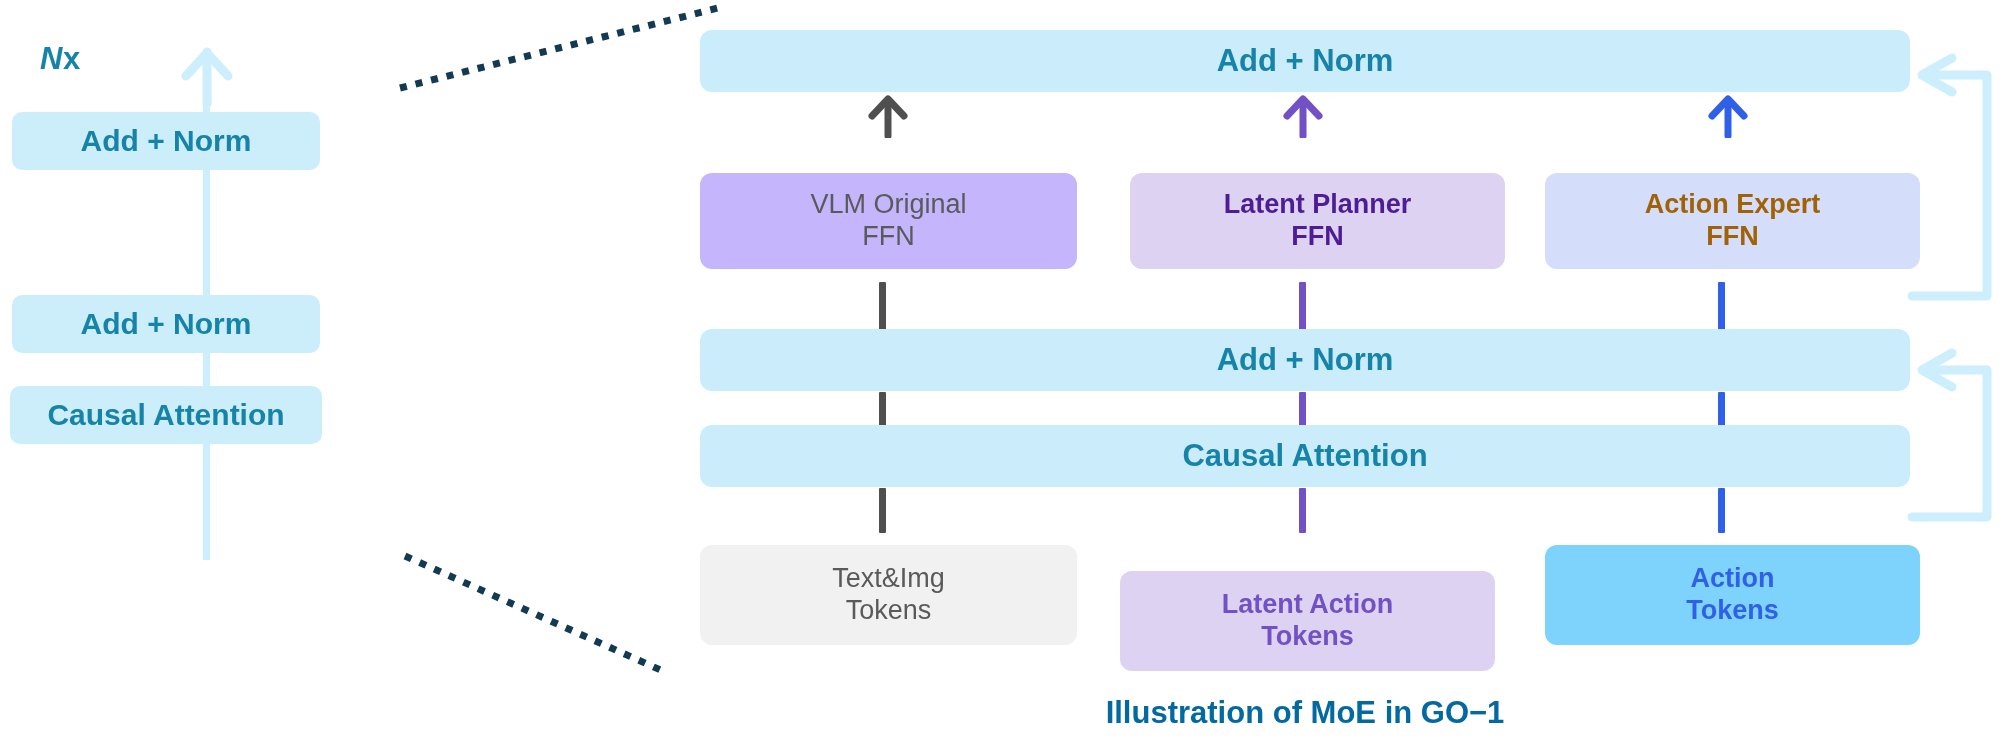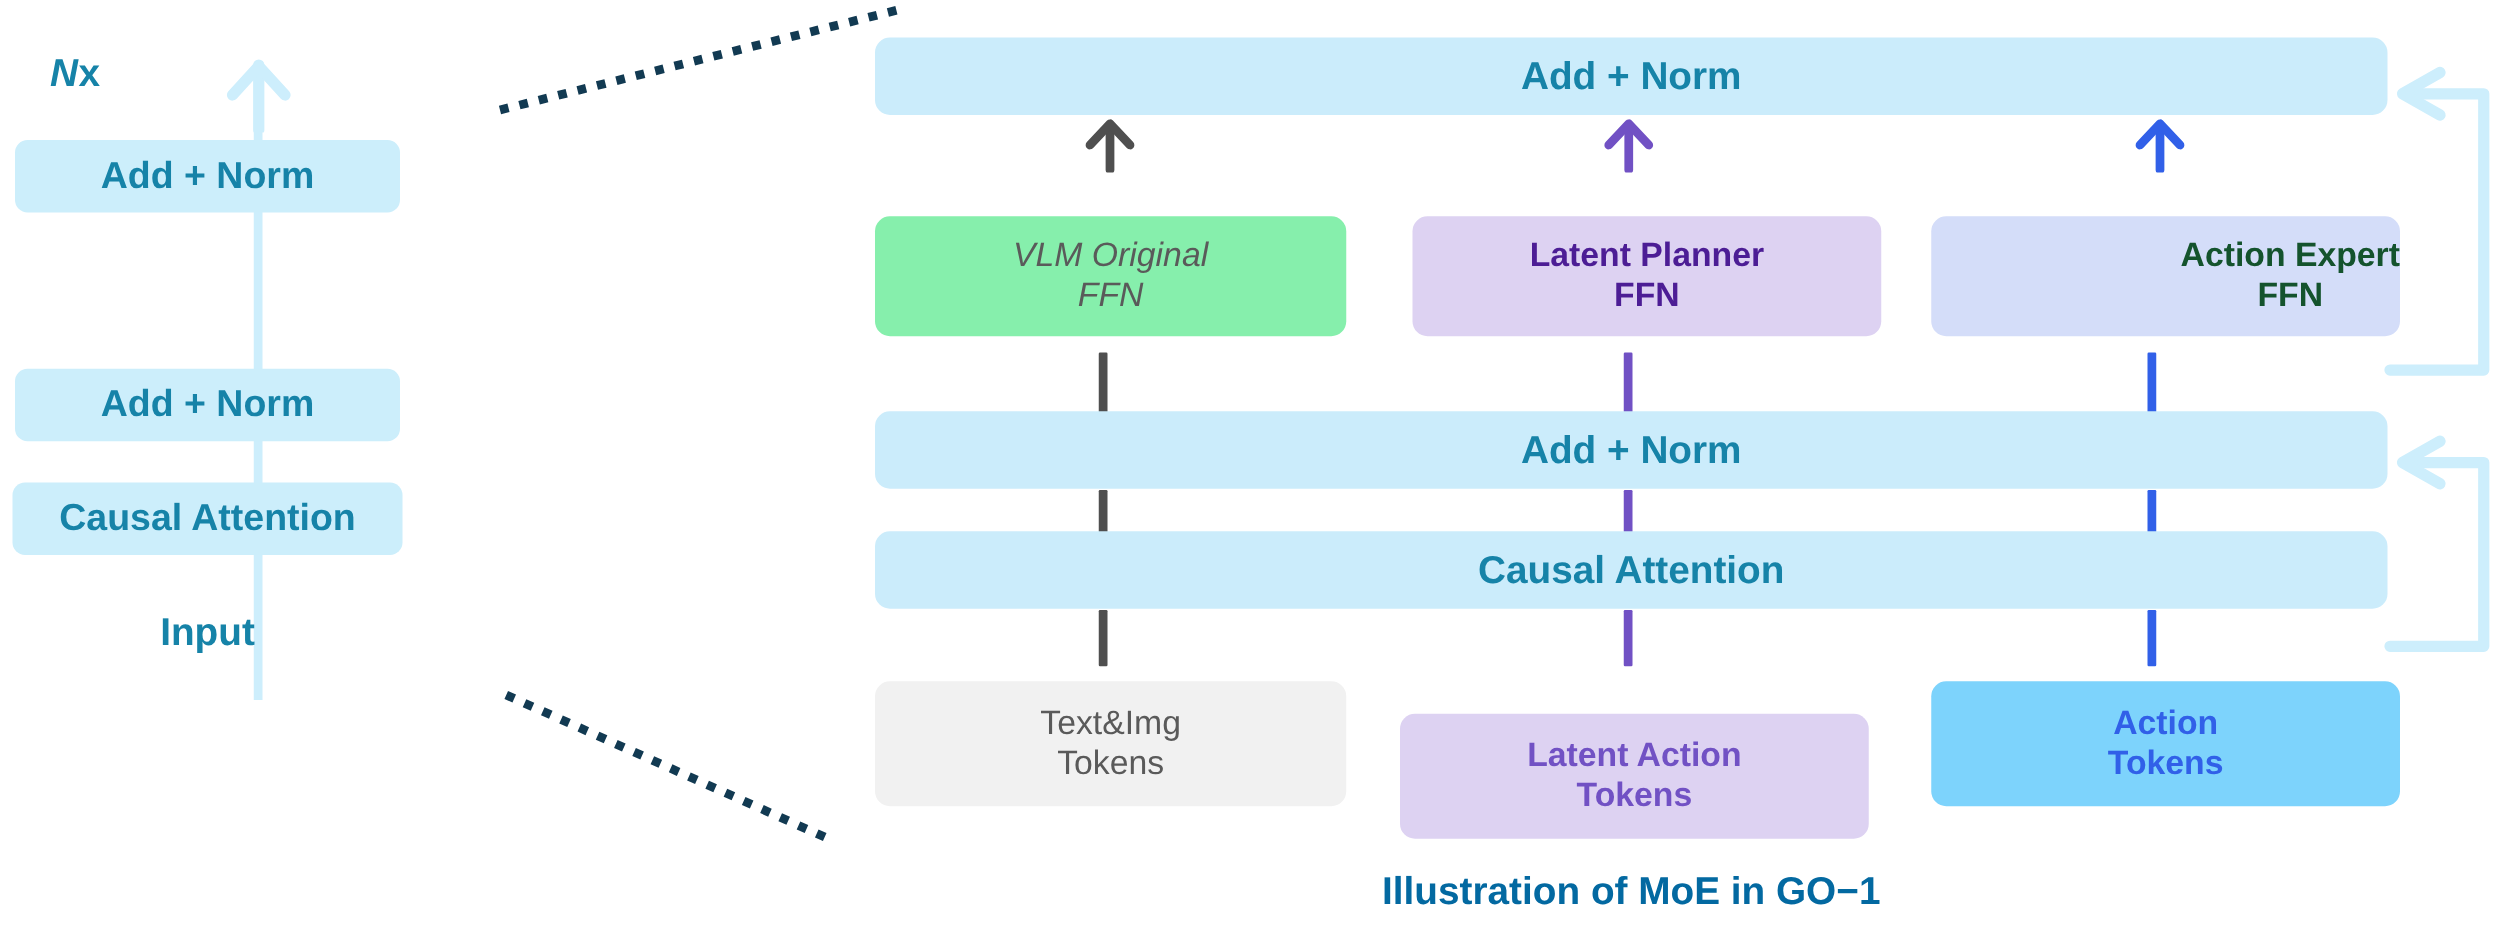--- a/index.html
+++ b/index.html
@@ -62,23 +62,23 @@
     text-align: center;
   }
 
   
   .wide-bar {
     background: #cbecfb;
     color: #1683a8;
     font-size: 31px;
     border-radius: 12px;
   }
-  .ffn-gray   { background: #86efac; color: #5a5a5a; font-style: italic; }
+  .ffn-gray   { background: #c4b5fd; color: #5a5a5a; }
   .ffn-purple { background: #ddd2f2; color: #4c1d95; }
-  .ffn-blue   { background: #d4ddf9; color: #14532d; justify-content: flex-end; }
+  .ffn-blue   { background: #d4ddf9; color: #a16207; }
   .tok-gray   { background: #f1f1f1; color: #5a5a5a; }
   .tok-purple { background: #ddd2f2; color: #7151c4; }
   .tok-blue   { background: #7dd3fc; color: #3160e8; }
   .ffn-box, .tok-box {
     font-size: 27px;
     border-radius: 12px;
   }
   .tok-box { font-weight: bold; }
   .ffn-gray, .tok-gray { font-weight: normal; }
 
@@ -129,23 +129,20 @@
 
 
     <div class="abs pill left-pill" style="left:12px; top:275px; width:308px; height:58px;">
       <span>Add + Norm</span>
     </div>
 
     <div class="abs pill left-pill" style="left:10px; top:366px; width:312px; height:58px;">
       <span>Causal Attention</span>
     </div>
 
-    <div class="abs input-label" style="left:56px; top:468px; width:220px;">
-      <span>Input</span>
-    </div>
   </div>
 
   <div class="abs" style="left:0px; top:0px; width:2014px; height:700px;">
 
     <div class="abs pill wide-bar" style="left:700px; top:30px; width:1210px; height:62px;">
       <span>Add + Norm</span>
     </div>
 
     <svg class="abs" style="left:860px; top:94px; width:56px; height:44px;" viewBox="0 0 56 44">
       <path d="M28 42 L28 6" stroke="#4f4f4f" stroke-width="7" stroke-linecap="round" fill="none"></path>

